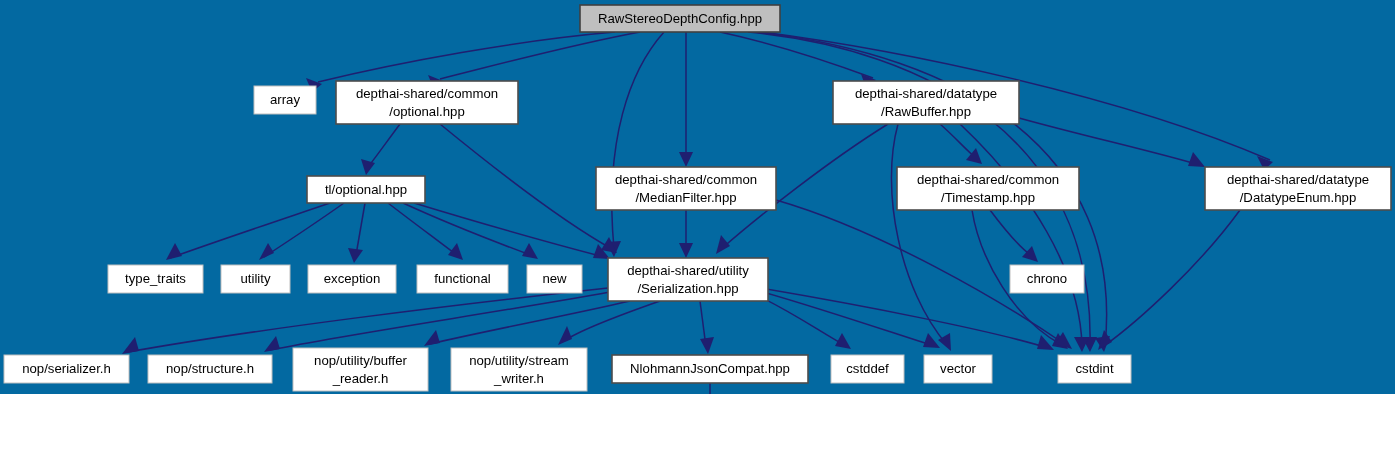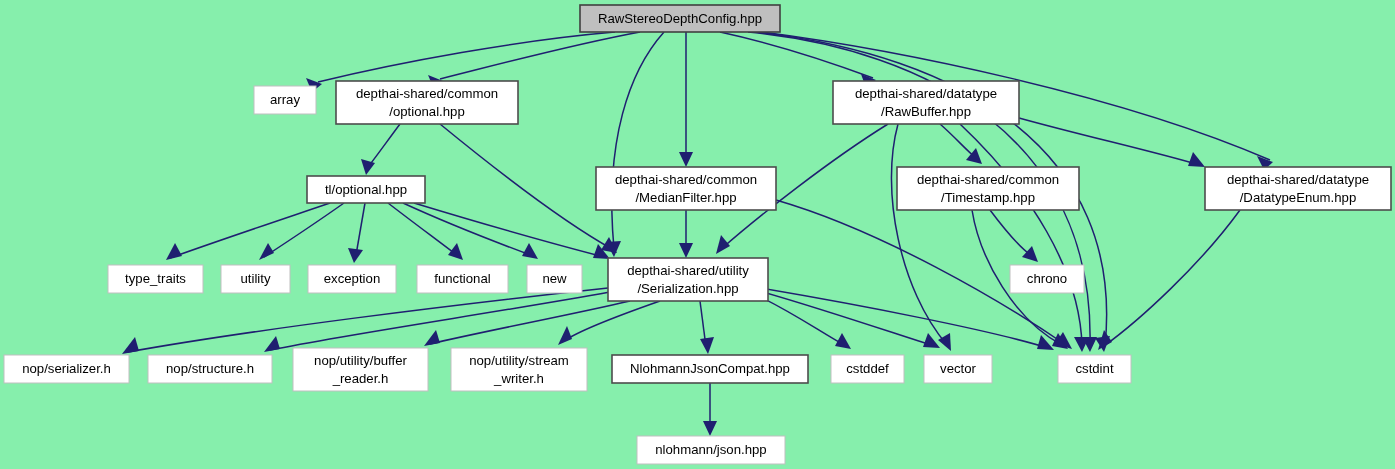--- a/index.html
+++ b/index.html
@@ -7,23 +7,23 @@
     margin: 0;
     padding: 0;
     background: #ffffff;
   }
   body {
     font-family: "Liberation Sans", sans-serif;
   }
   #graph-root {
     position: relative;
     width: 1395px;
-    height: 469px;
+    height: 394px;
     overflow: hidden;
-    background: #86efac;
+    background: #0369a1;
   }
   svg#dep-graph {
     display: block;
     width: 1395px;
     height: 469px;
   }
   .node-box {
     fill: #ffffff;
     stroke: #bfbfbf;
     stroke-width: 1;

